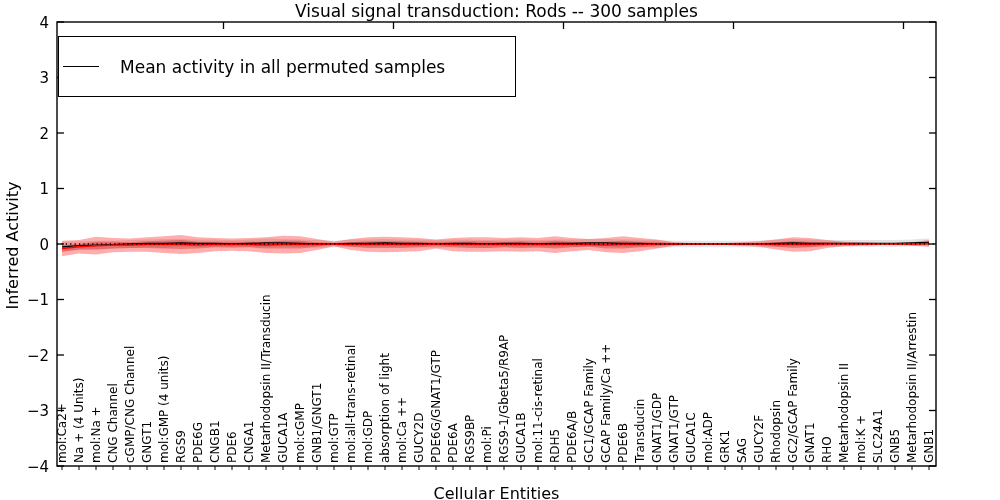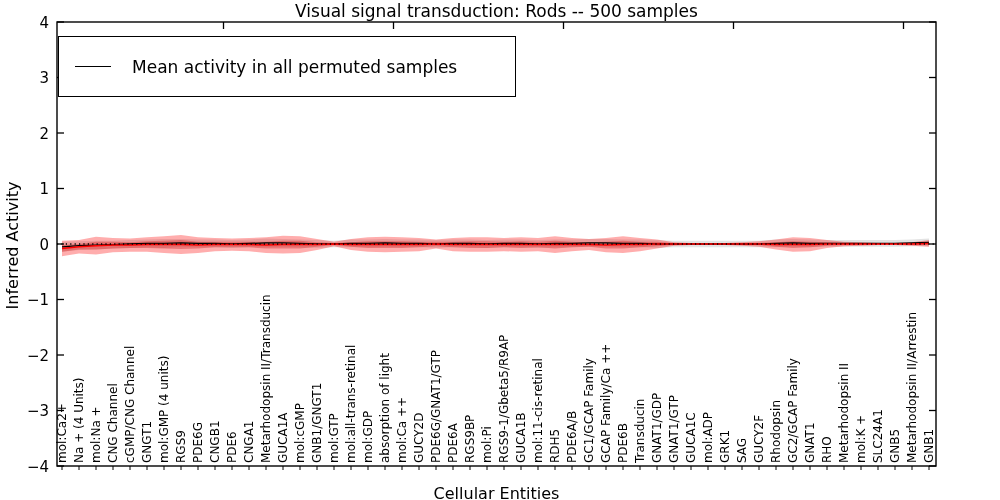--- a/index.html
+++ b/index.html
@@ -17,21 +17,21 @@
     transform:rotate(-90deg);font-size:16px;color:#000;
   }
   #xlabel{
     position:absolute;left:57px;width:879px;top:484px;text-align:center;
     font-size:16px;color:#000;
   }
   #legend{
     position:absolute;left:58px;top:36px;width:458px;height:61px;
     border:1.6px solid #000;background:#ffffff;box-sizing:border-box;
     display:flex;flex-direction:column;justify-content:space-around;
-    padding:4px 8px 4px 16px;
+    padding:4px 8px 4px 4px;
   }
   .legend-row{display:flex;align-items:center;height:26px;}
   .legend-line{width:36px;height:0;border-top:1.6px solid #000;margin-right:21px;flex:none;}
   .legend-label{font-size:17px;color:#000;white-space:nowrap;}
 </style>
 </head>
 <body>
 
 <div id="figure">
   <svg id="chart-svg" width="1000" height="500">
@@ -172,21 +172,21 @@
       <text transform="translate(861,463) rotate(-90)" text-anchor="start" dy="0.33em" font-size="12" fill="#000">mol:K +</text>
       <line x1="878" y1="466" x2="878" y2="470" stroke="#000" stroke-width="1"></line>
       <text transform="translate(878,463) rotate(-90)" text-anchor="start" dy="0.33em" font-size="12" fill="#000">SLC24A1</text>
       <line x1="895" y1="466" x2="895" y2="470" stroke="#000" stroke-width="1"></line>
       <text transform="translate(895,463) rotate(-90)" text-anchor="start" dy="0.33em" font-size="12" fill="#000">GNB5</text>
       <line x1="912" y1="466" x2="912" y2="470" stroke="#000" stroke-width="1"></line>
       <text transform="translate(912,463) rotate(-90)" text-anchor="start" dy="0.33em" font-size="12" fill="#000">Metarhodopsin II/Arrestin</text>
       <line x1="929" y1="466" x2="929" y2="470" stroke="#000" stroke-width="1"></line>
       <text transform="translate(929,463) rotate(-90)" text-anchor="start" dy="0.33em" font-size="12" fill="#000">GNB1</text>
     </svg>
-  <div id="title">Visual signal transduction: Rods -- 500 samples</div>
+  <div id="title">Visual signal transduction: Rods -- 300 samples</div>
   <div id="ylabel">Inferred Activity</div>
   <div id="xlabel">Cellular Entities</div>
   <div id="legend">
       <div class="legend-row">
         <div class="legend-line" style="border-top-color: rgb(0, 0, 0);"></div>
         <span class="legend-label">Mean activity in all permuted samples</span>
       </div>
     </div>
 </div>
 

